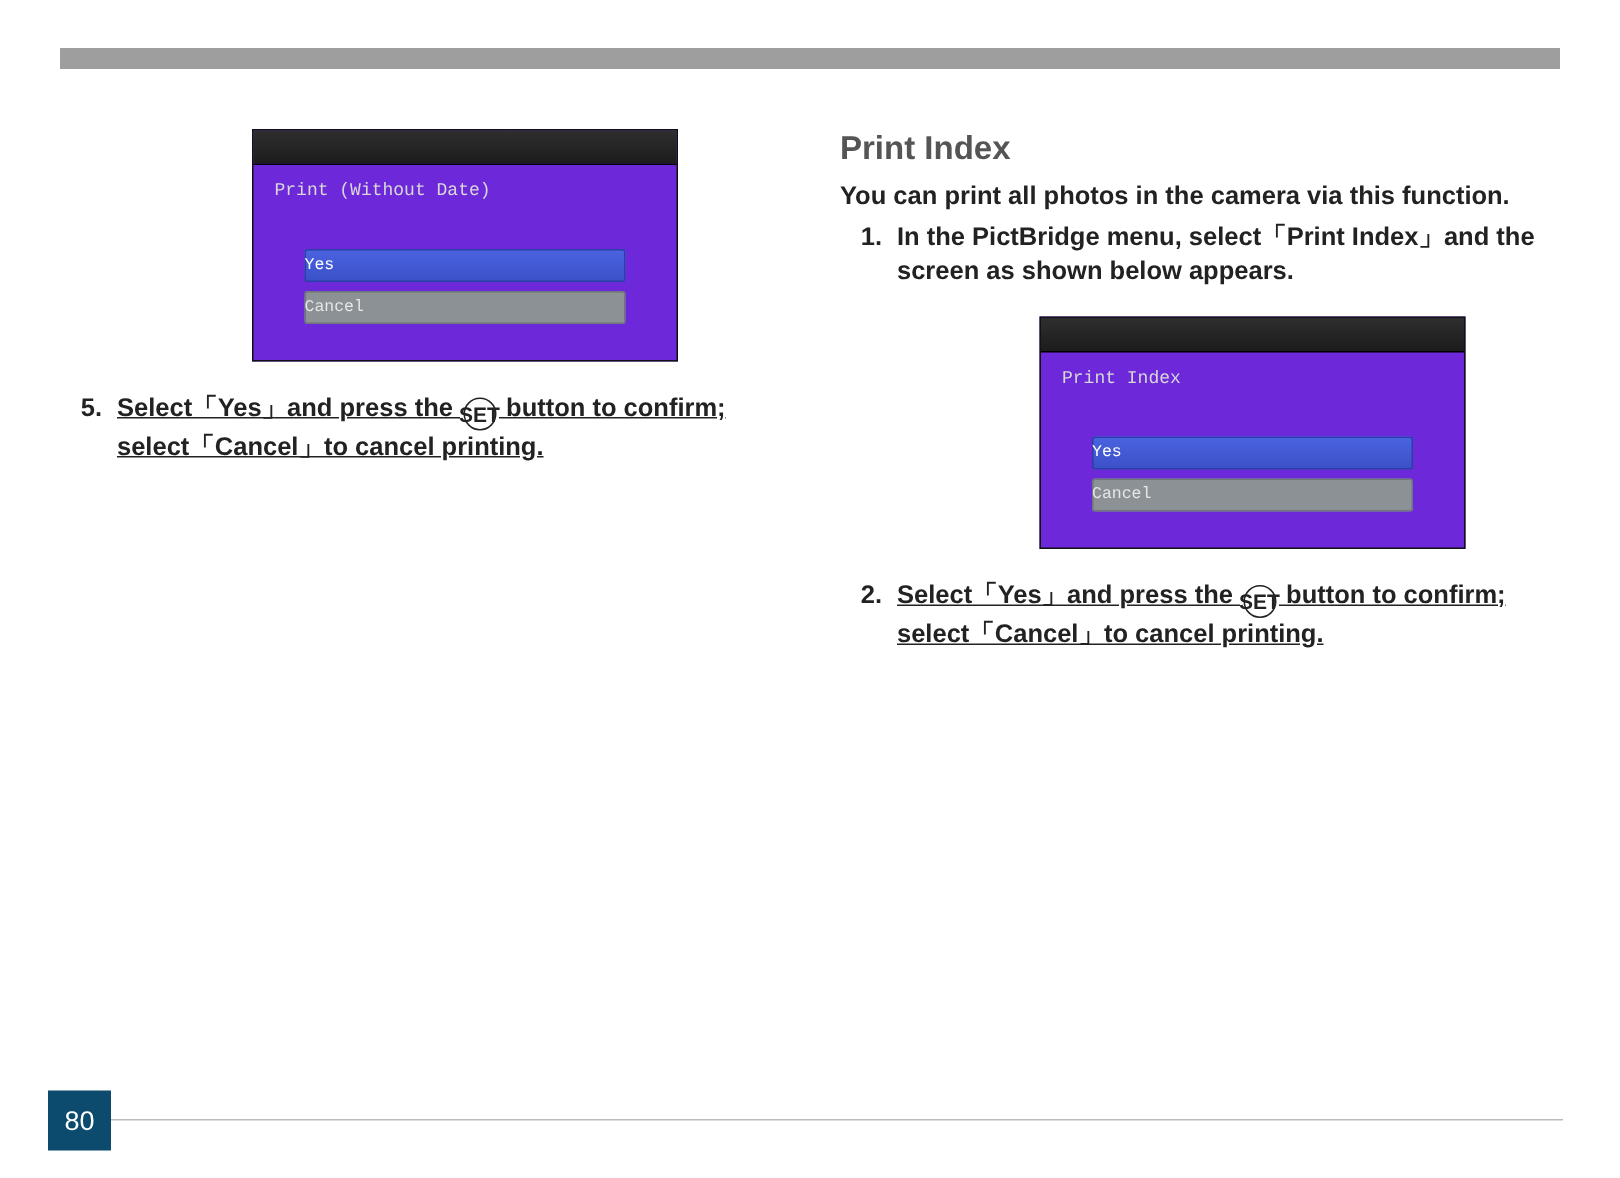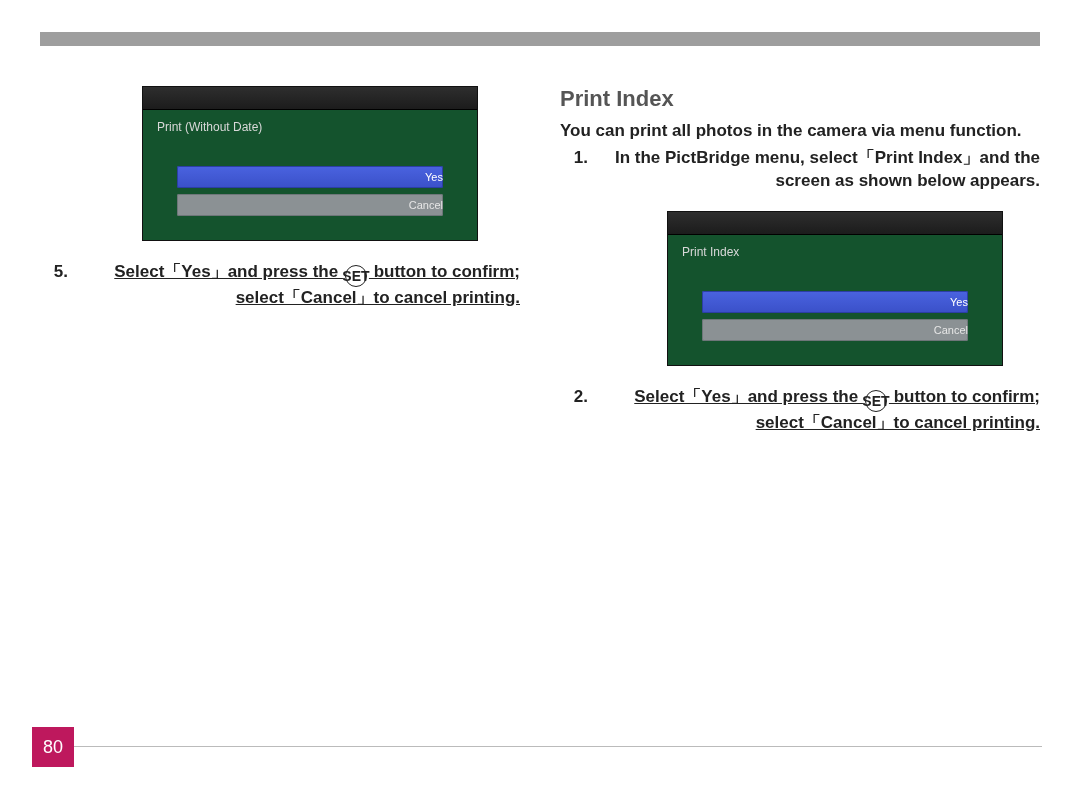--- a/index.html
+++ b/index.html
@@ -42,21 +42,20 @@
     margin: 20px 0 0 0;
   }
   .step .num {
     width: 28px;
     flex: 0 0 28px;
     text-align: right;
     padding-right: 10px;
   }
   .step .body {
     flex: 1 1 auto;
-    text-align: right;
   }
   .step .body .part {
     display: inline;
     text-decoration: underline;
   }
   .set-icon {
     display: inline-flex;
     align-items: center;
     justify-content: center;
     width: 20px;
@@ -83,43 +82,43 @@
   }
 
   
   .shot-wrap {
     display: flex;
   }
   .shot-left  { justify-content: center; padding-left: 60px; }
   .shot-right { justify-content: center; padding-left: 70px; margin-top: 18px; }
 
   .dialog {
-    width: 336px;
-    background: #14532d;
+    width: 284px;
+    background: #6d28d9;
     border: 1px solid #111;
     box-sizing: border-box;
-    font-family: Liberation Sans, sans-serif;
+    font-family: Liberation Mono, monospace;
   }
   .dialog .titlebar {
     height: 22px;
     background: linear-gradient(#2e2e2e, #1c1c1c);
     border-bottom: 1px solid #000;
   }
   .dialog .dlg-title {
     font-size: 12px;
     color: #d8d8d8;
     padding: 10px 0 4px 14px;
   }
   .dialog .options {
     padding: 28px 34px 18px 34px;
   }
   .dialog .opt {
     height: 22px;
     line-height: 22px;
-    text-align: right;
+    text-align: left;
     font-size: 11px;
     border-radius: 2px;
     margin-bottom: 6px;
   }
   .dialog .opt.selected {
     background: linear-gradient(#4a63e0, #3a50c8);
     color: #fff;
     box-shadow: 0 0 0 1px #2c3ea5 inset;
   }
   .dialog .opt.muted {
@@ -135,21 +134,21 @@
     right: 0;
     bottom: 18px;
     height: 40px;
   }
   .footer .pagebox {
     position: absolute;
     left: 32px;
     bottom: 0;
     width: 42px;
     height: 40px;
-    background: #be185d;
+    background: #0c4a6e;
     color: #fff;
     font-size: 18px;
     font-weight: 400;
     display: flex;
     align-items: center;
     justify-content: center;
   }
   .footer .rule {
     position: absolute;
     left: 74px;
@@ -187,21 +186,21 @@
           <span class="part">Select「Yes」and press the </span><span class="set-icon">SET</span><span class="part"> button to confirm; select「Cancel」to cancel printing.</span>
         </div>
       </div>
 
     </div>
 
     <div class="col">
 
       <div class="section-title">Print Index</div>
 
-      <div class="intro">You can print all photos in the camera via menu function.</div>
+      <div class="intro">You can print all photos in the camera via this function.</div>
 
       <div class="step" style="margin-top:4px">
         <div class="num">1.</div>
         <div class="body">In the PictBridge menu, select「Print Index」and the screen as shown below appears.</div>
       </div>
 
       <div class="shot-wrap shot-right">
         <div class="dialog">
           <div class="titlebar"></div>
           <div class="dlg-title">Print Index</div>

